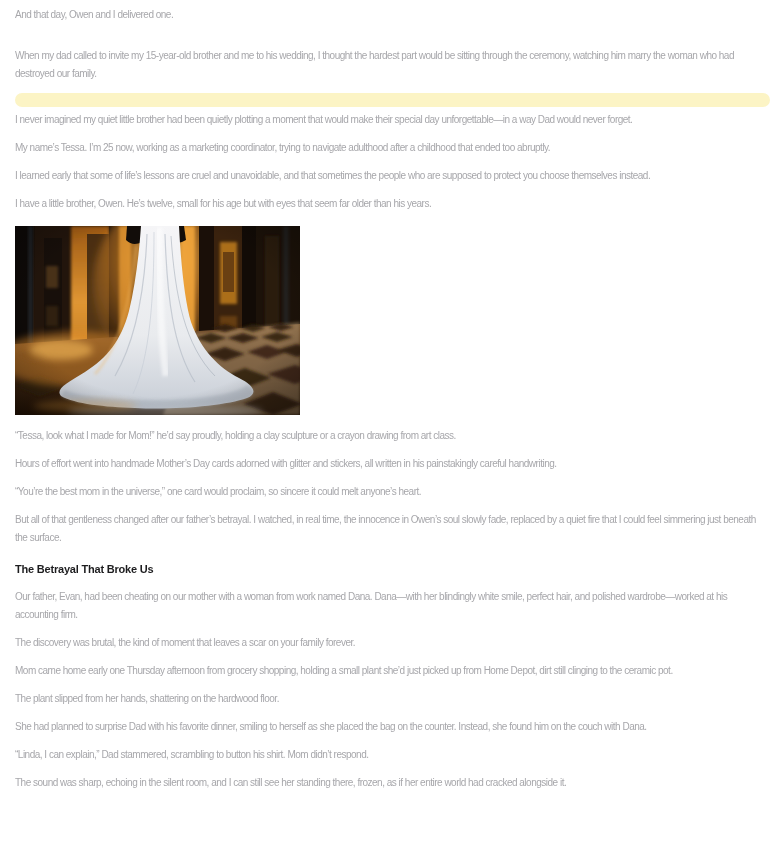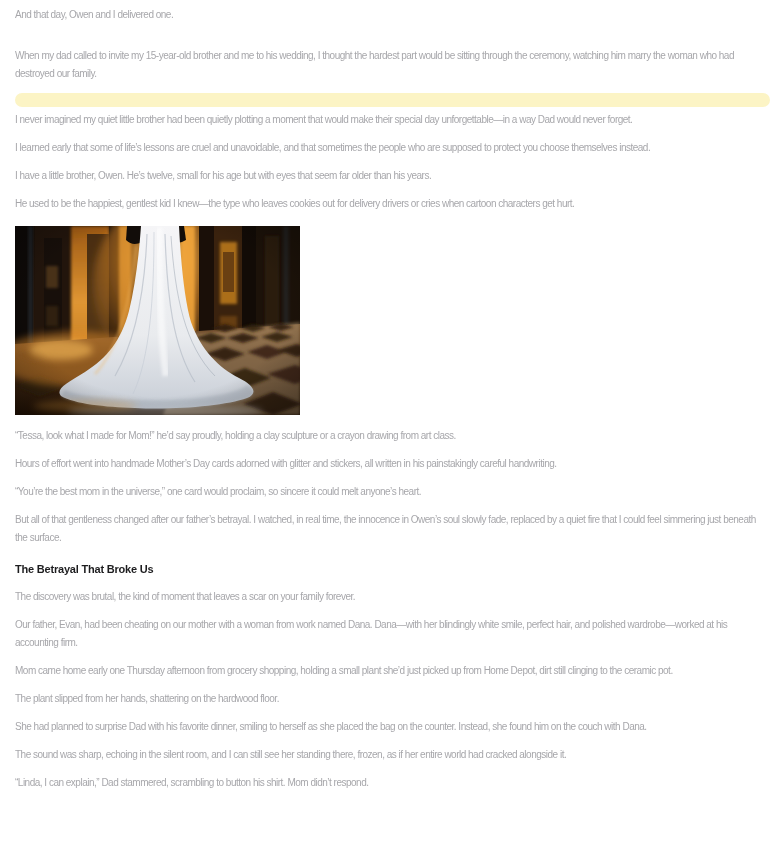--- a/index.html
+++ b/index.html
@@ -40,23 +40,23 @@
 <body>
 
 <main class="article">
 
   <p class="para opening">And that day, Owen and I delivered one.</p>
   <p class="para">When my dad called to invite my 15-year-old brother and me to his wedding, I thought the hardest part would be sitting through the ceremony, watching him marry the woman who had destroyed our family.</p>
 
   <div class="highlight-bar"></div>
 
   <p class="para">I never imagined my quiet little brother had been quietly plotting a moment that would make their special day unforgettable—in a way Dad would never forget.</p>
+  <p class="para">My name’s Tessa. I’m 25 now, working as a marketing coordinator, trying to navigate adulthood after a childhood that ended too abruptly.</p>
   <p class="para">I learned early that some of life’s lessons are cruel and unavoidable, and that sometimes the people who are supposed to protect you choose themselves instead.</p>
   <p class="para">I have a little brother, Owen. He’s twelve, small for his age but with eyes that seem far older than his years.</p>
-  <p class="para">He used to be the happiest, gentlest kid I knew—the type who leaves cookies out for delivery drivers or cries when cartoon characters get hurt.</p>
 
   <figure class="photo" aria-label="Bride’s white wedding gown train trailing across a checkered marble floor in warm golden light">
     <svg viewBox="0 0 285 189" preserveAspectRatio="none" role="img">
       <defs>
         <linearGradient id="bg" x1="0" y1="0" x2="0" y2="1">
           <stop offset="0" stop-color="#1b110a"></stop>
           <stop offset="0.55" stop-color="#24150a"></stop>
           <stop offset="1" stop-color="#120b06"></stop>
         </linearGradient>
         <radialGradient id="glow" cx="0.5" cy="0.35" r="0.65">
@@ -160,21 +160,21 @@
     </svg>
   </figure>
 
   <p class="para">“Tessa, look what I made for Mom!” he’d say proudly, holding a clay sculpture or a crayon drawing from art class.</p>
   <p class="para">Hours of effort went into handmade Mother’s Day cards adorned with glitter and stickers, all written in his painstakingly careful handwriting.</p>
   <p class="para">“You’re the best mom in the universe,” one card would proclaim, so sincere it could melt anyone’s heart.</p>
   <p class="para">But all of that gentleness changed after our father’s betrayal. I watched, in real time, the innocence in Owen’s soul slowly fade, replaced by a quiet fire that I could feel simmering just beneath the surface.</p>
 
   <h2 class="section-heading">The Betrayal That Broke Us</h2>
 
+  <p class="para">Our father, Evan, had been cheating on our mother with a woman from work named Dana. Dana—with her blindingly white smile, perfect hair, and polished wardrobe—worked at his accounting firm.</p>
   <p class="para">The discovery was brutal, the kind of moment that leaves a scar on your family forever.</p>
-  <p class="para">Our father, Evan, had been cheating on our mother with a woman from work named Dana. Dana—with her blindingly white smile, perfect hair, and polished wardrobe—worked at his accounting firm.</p>
   <p class="para">Mom came home early one Thursday afternoon from grocery shopping, holding a small plant she’d just picked up from Home Depot, dirt still clinging to the ceramic pot.</p>
   <p class="para">The plant slipped from her hands, shattering on the hardwood floor.</p>
   <p class="para">She had planned to surprise Dad with his favorite dinner, smiling to herself as she placed the bag on the counter. Instead, she found him on the couch with Dana.</p>
+  <p class="para">“Linda, I can explain,” Dad stammered, scrambling to button his shirt. Mom didn’t respond.</p>
   <p class="para">The sound was sharp, echoing in the silent room, and I can still see her standing there, frozen, as if her entire world had cracked alongside it.</p>
-  <p class="para">“Linda, I can explain,” Dad stammered, scrambling to button his shirt. Mom didn’t respond.</p>
 
 </main>
 
 </body></html>

